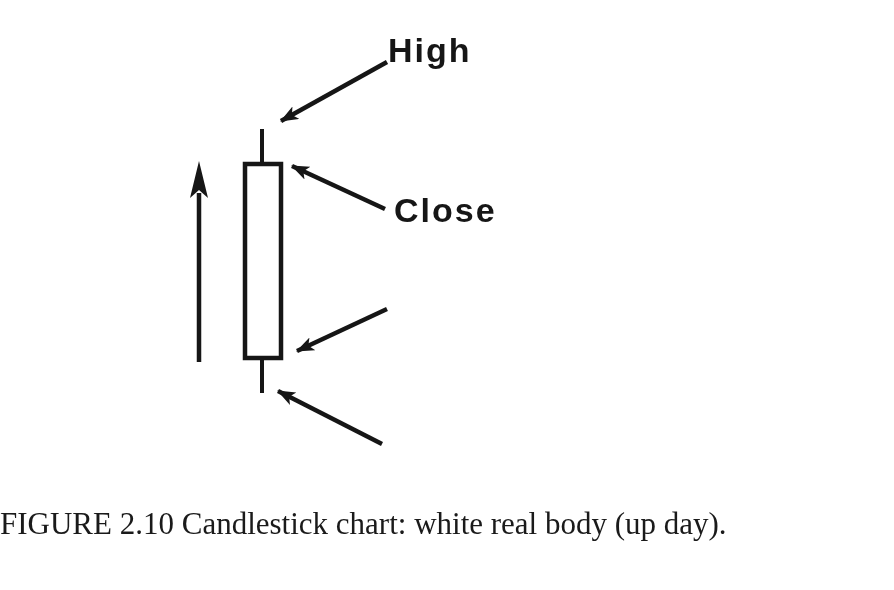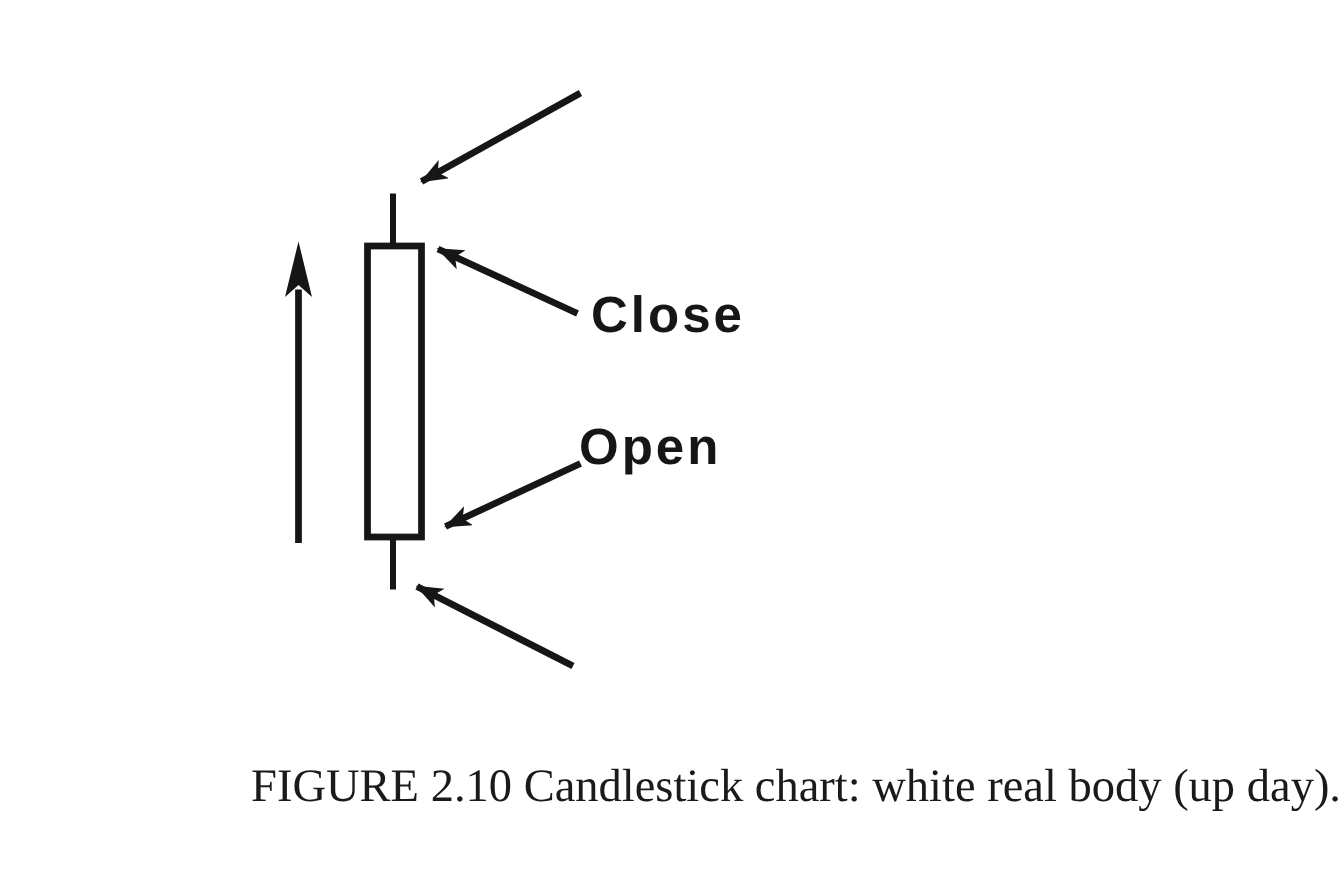--- a/index.html
+++ b/index.html
@@ -29,21 +29,21 @@
     white-space:nowrap;
   }
   .lbl-high {left:388px;top:33px;}
   .lbl-close{left:394px;top:193px;}
   .lbl-open {left:386px;top:281px;}
   .lbl-low  {left:389px;top:426px;}
   .caption{
     position:absolute;
     left:0;right:0;
     top:506px;
-    text-align:right;
+    text-align:left;
     font-family:"Liberation Serif",serif;
     font-size:31px;
     line-height:36px;
     color:#1a1a1a;
     white-space:nowrap;
   }
 </style>
 </head>
 <body>
 
@@ -65,19 +65,19 @@
       <line x1="262" y1="357" x2="262" y2="393" stroke="#161616" stroke-width="4"></line>
 
       <rect x="245" y="164" width="36" height="194" fill="#ffffff" stroke="#161616" stroke-width="4.5"></rect>
 
       <line x1="387" y1="62" x2="281" y2="121" stroke="#161616" stroke-width="4.5" marker-end="url(#ah)"></line>
       <line x1="385" y1="209" x2="292" y2="166" stroke="#161616" stroke-width="4.5" marker-end="url(#ah)"></line>
       <line x1="387" y1="309" x2="297" y2="351" stroke="#161616" stroke-width="4.5" marker-end="url(#ah)"></line>
       <line x1="382" y1="444" x2="278" y2="391" stroke="#161616" stroke-width="4.5" marker-end="url(#ah)"></line>
     </svg>
 
+    <span class="lbl lbl-high">High</span>
     <span class="lbl lbl-close">Close</span>
-    <span class="lbl lbl-open">Open</span>
   </div>
 
   <div class="caption">FIGURE 2.10 Candlestick chart: white real body (up day).</div>
 
 </div>
 
 </body></html>

